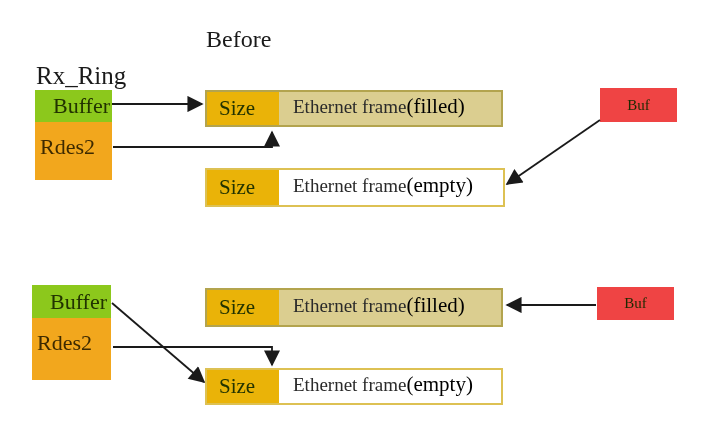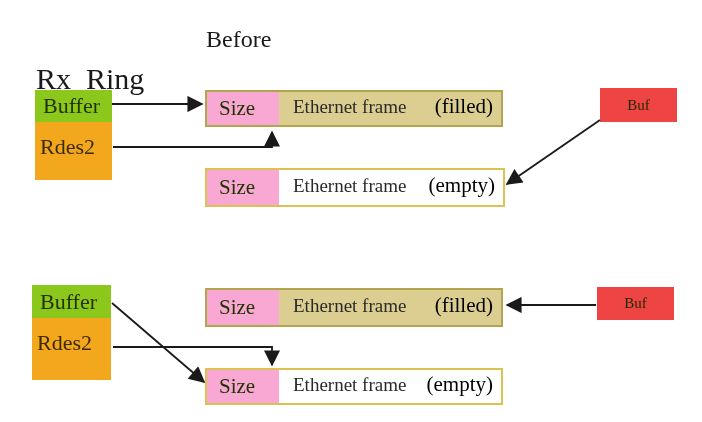--- a/index.html
+++ b/index.html
@@ -2,41 +2,41 @@
 <html><head>
 <meta charset="utf-8">
 <style>
   html,body{margin:0;padding:0;background:#ffffff;}
   .canvas{
     position:relative;width:679px;height:422px;background:#ffffff;
     font-family:"Liberation Serif", serif;color:#1a1a1a;overflow:hidden;
   }
   .abs{position:absolute;}
   .title{font-size:24px;line-height:1.1;white-space:nowrap;}
-  .ring-label{font-size:30px;line-height:1.1;white-space:nowrap;}
+  .ring-label{font-size:25px;line-height:1.1;white-space:nowrap;}
   
   .ring-box{display:flex;flex-direction:column;background:#f2a71d;}
   .ring-row-buffer{
     background:#8cc81c;color:#223300;font-size:22px;
-    display:flex;align-items:center;padding-left:8px;
+    display:flex;align-items:center;padding-left:18px;
   }
   .ring-row-rdes2{
     flex:1;color:#3d2a00;font-size:22px;
     display:flex;align-items:flex-start;padding-left:5px;padding-top:12px;
   }
   
   .frame{display:flex;align-items:stretch;box-sizing:border-box;}
   .frame.filled{background:#dbce90;border:2px solid #b3a44e;}
   .frame.empty{background:#ffffff;border:2px solid #ddc153;}
   .size-cell{
-    width:60px;flex:0 0 60px;background:#f9a8d4;color:#223300;
+    width:60px;flex:0 0 60px;background:#eab308;color:#223300;
     display:flex;align-items:center;padding-left:12px;font-size:21px;
   }
   .frame-body{
-    flex:1;display:flex;align-items:center;justify-content:space-between;
+    flex:1;display:flex;align-items:center;justify-content:flex-start;
     padding:0 8px 4px 14px;
   }
   .frame-label{font-size:19px;color:#2a2a2a;white-space:nowrap;}
   .frame-state{font-size:21px;color:#000000;white-space:nowrap;}
   
   .buf-box{
     background:#ef4444;color:#1c2a00;font-size:15px;
     display:flex;align-items:center;justify-content:center;
   }
   

